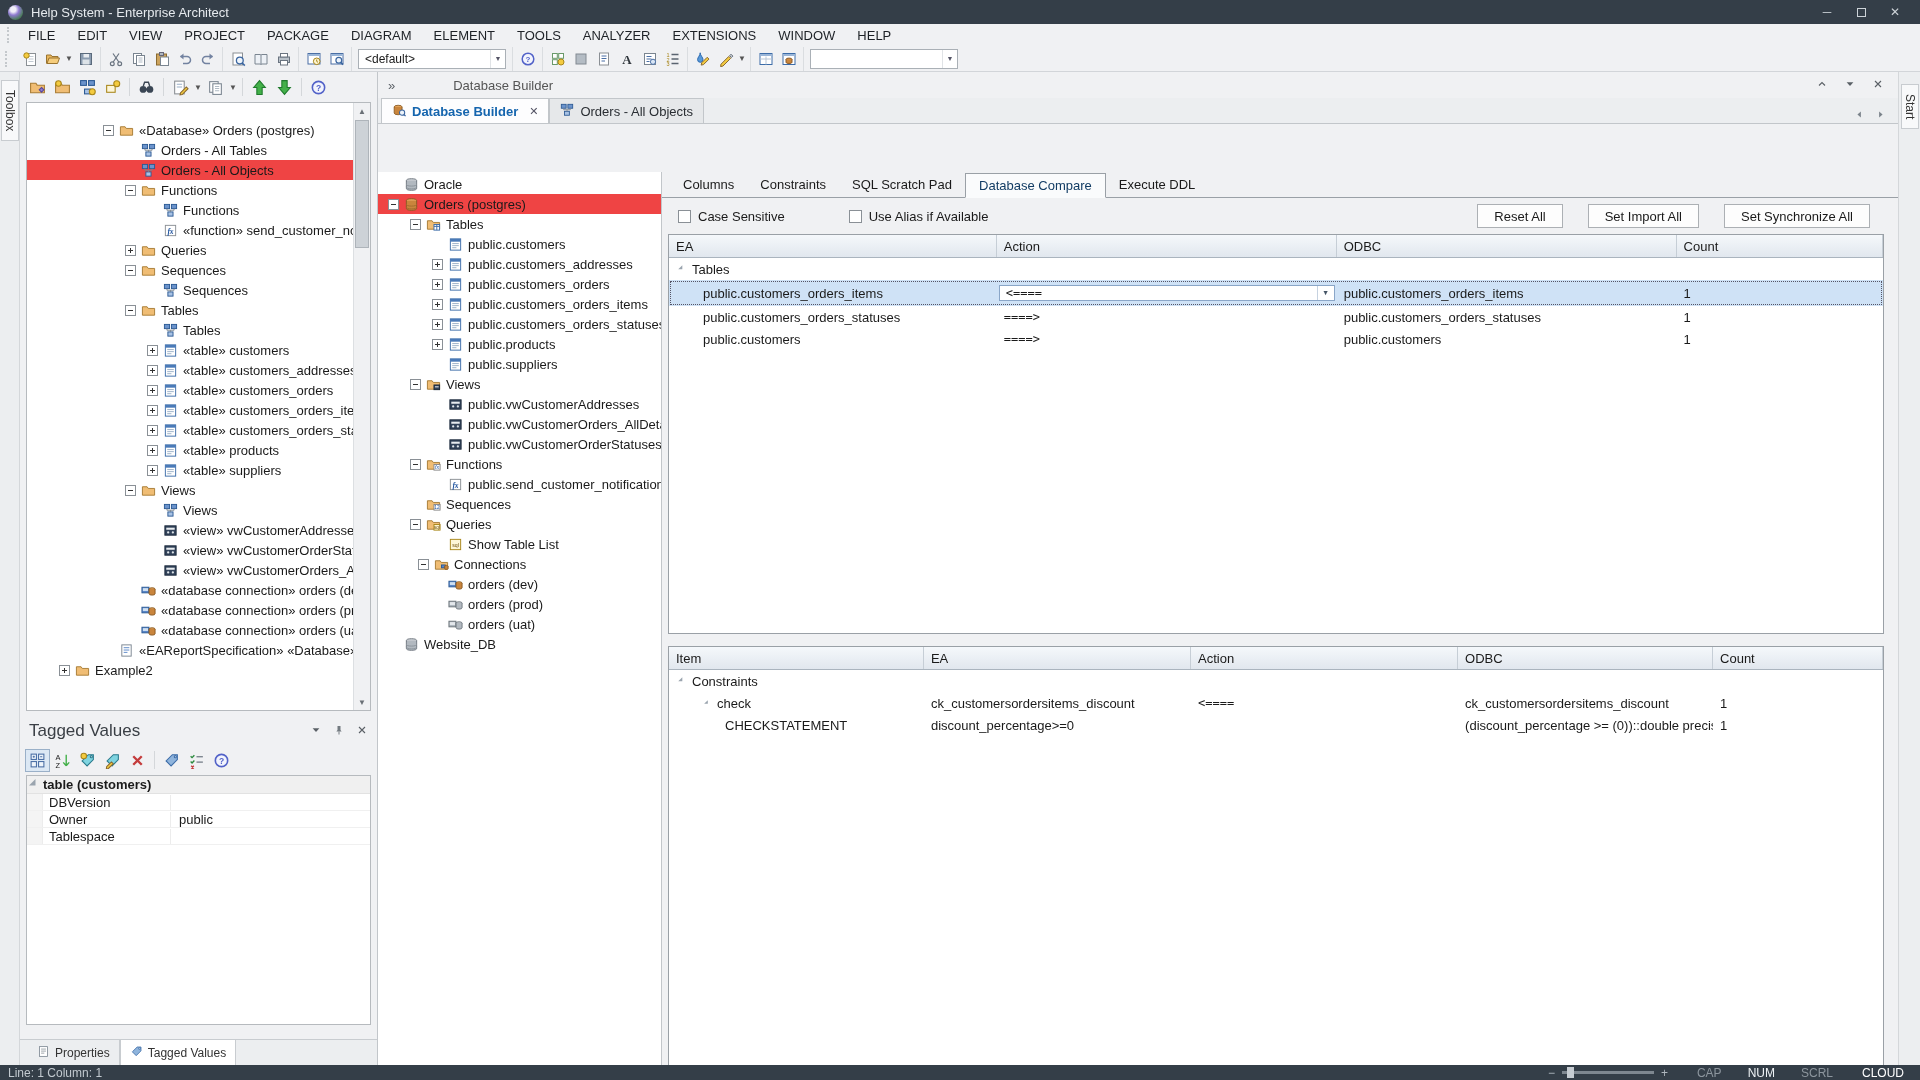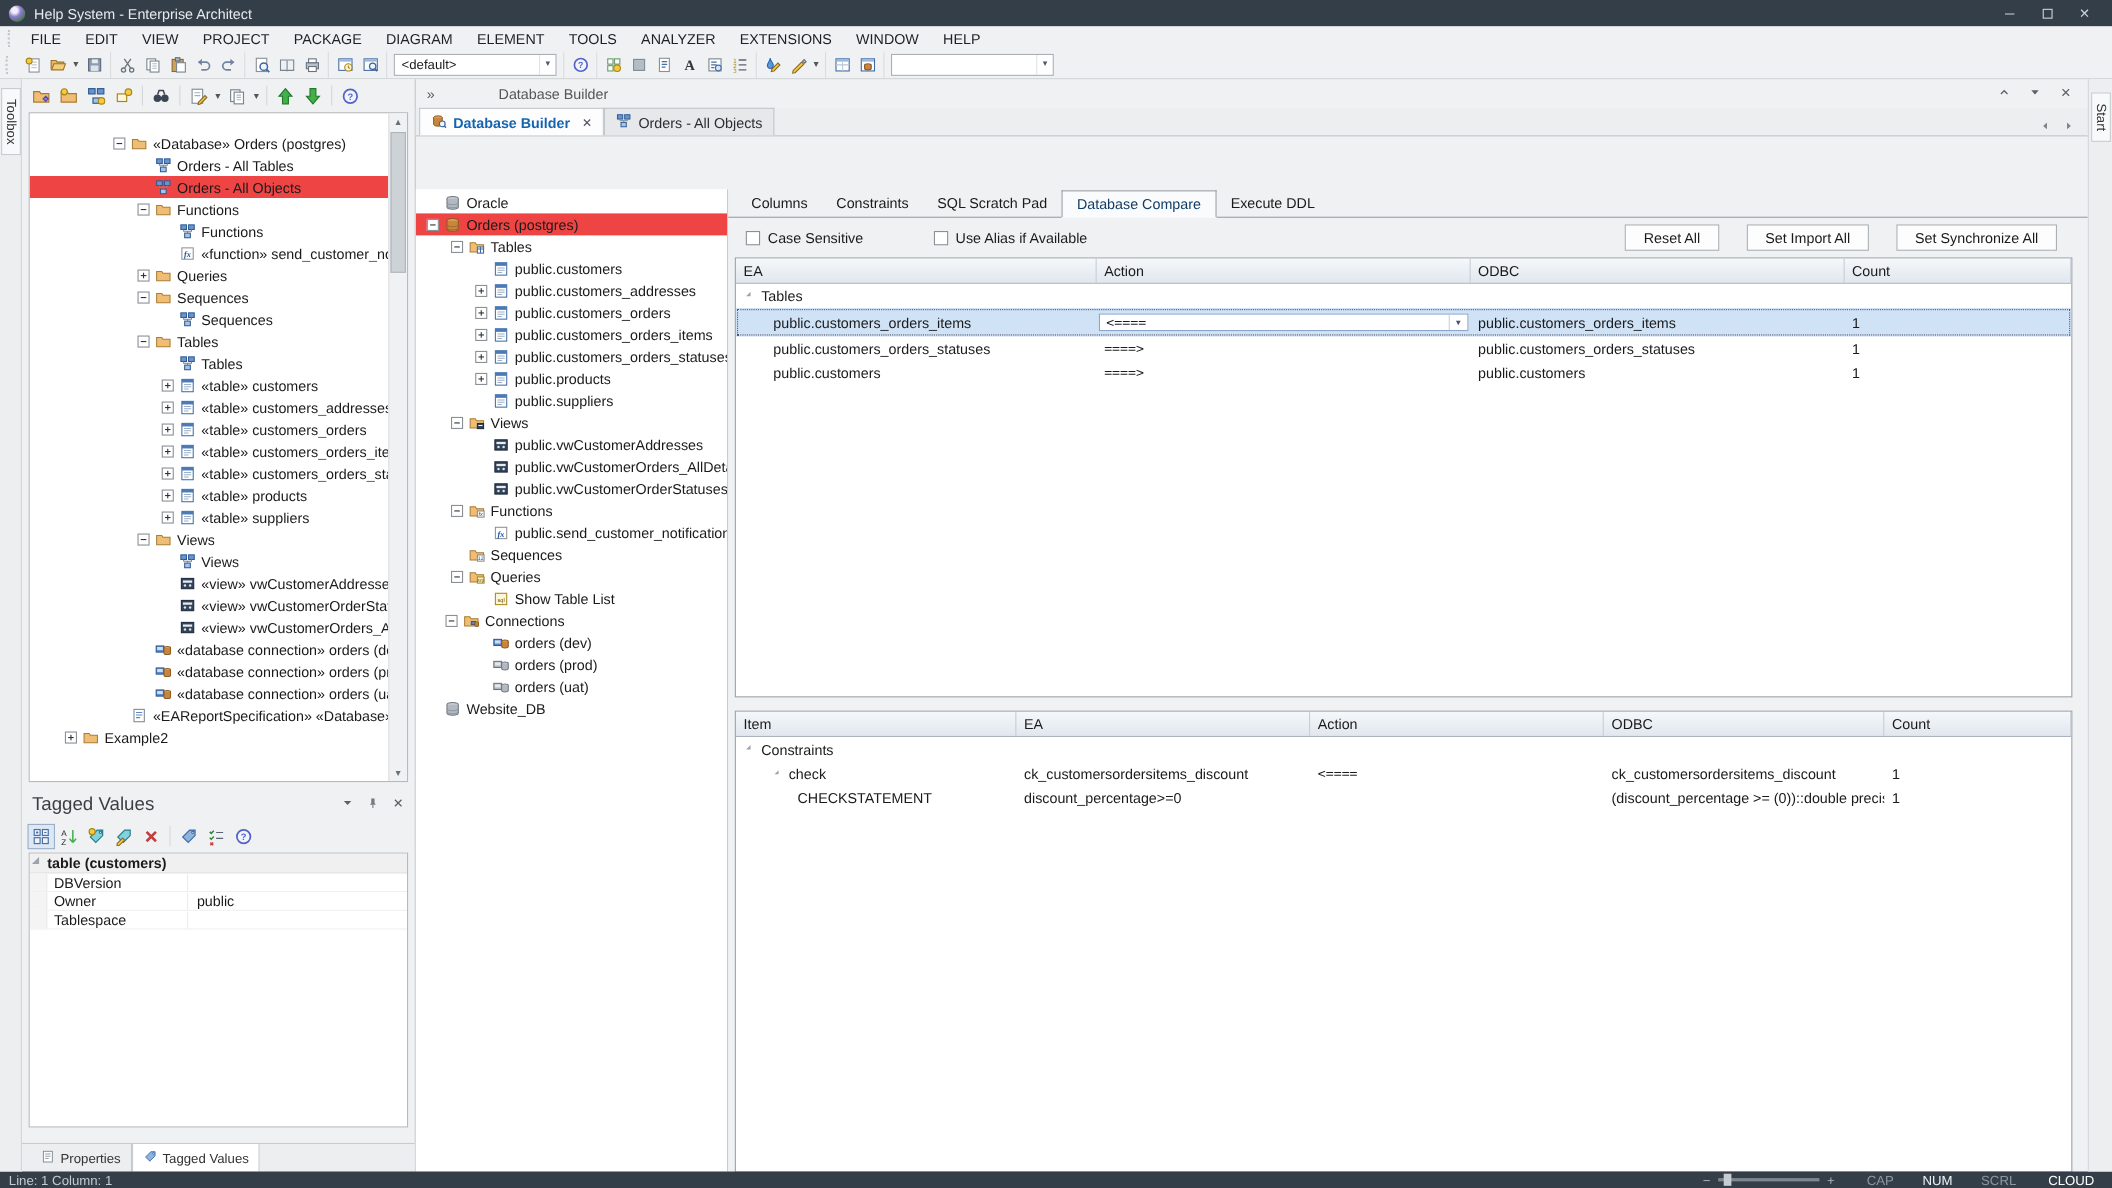--- a/index.html
+++ b/index.html
@@ -1188,21 +1188,21 @@
             <div class="trow" style="padding-left: 50px;">
               <span class="texp"></span>
               <span class="ticon">
                 <svg viewBox="0 0 16 16">
                   <rect x="2.5" y="2.5" width="11" height="11" fill="#fdf6d8" stroke="#a8861a"></rect>
                   <text x="8" y="11" font-size="5.5" text-anchor="middle" fill="#6a4a08">sql</text>
                 </svg>
               </span>
               <span class="tlabel">Show Table List</span>
             </div>
-            <div class="trow" style="padding-left: 23px;">
+            <div class="trow" style="padding-left: 36px;">
               <span class="texp">
                 <span class="expbox minus"></span>
               </span>
               <span class="ticon">
                 <svg viewBox="0 0 16 16">
                   <path d="M1.5 13 V4 h5 l1.2 1.8 H14.5 V13 Z" fill="#f0bd74" stroke="#a87c34"></path>
                   <rect x="8" y="8.5" width="4" height="3" fill="#5b87c8" stroke="#2c5a94"></rect>
                   <ellipse cx="13.2" cy="9.8" rx="1.8" ry=".8" fill="#e2a25a" stroke="#8a5a22"></ellipse>
                   <path d="M11.4 9.8 v2.6 a1.8 .8 0 0 0 3.6 0 V9.8" fill="#c9853c" stroke="#8a5a22"></path>
                 </svg>

